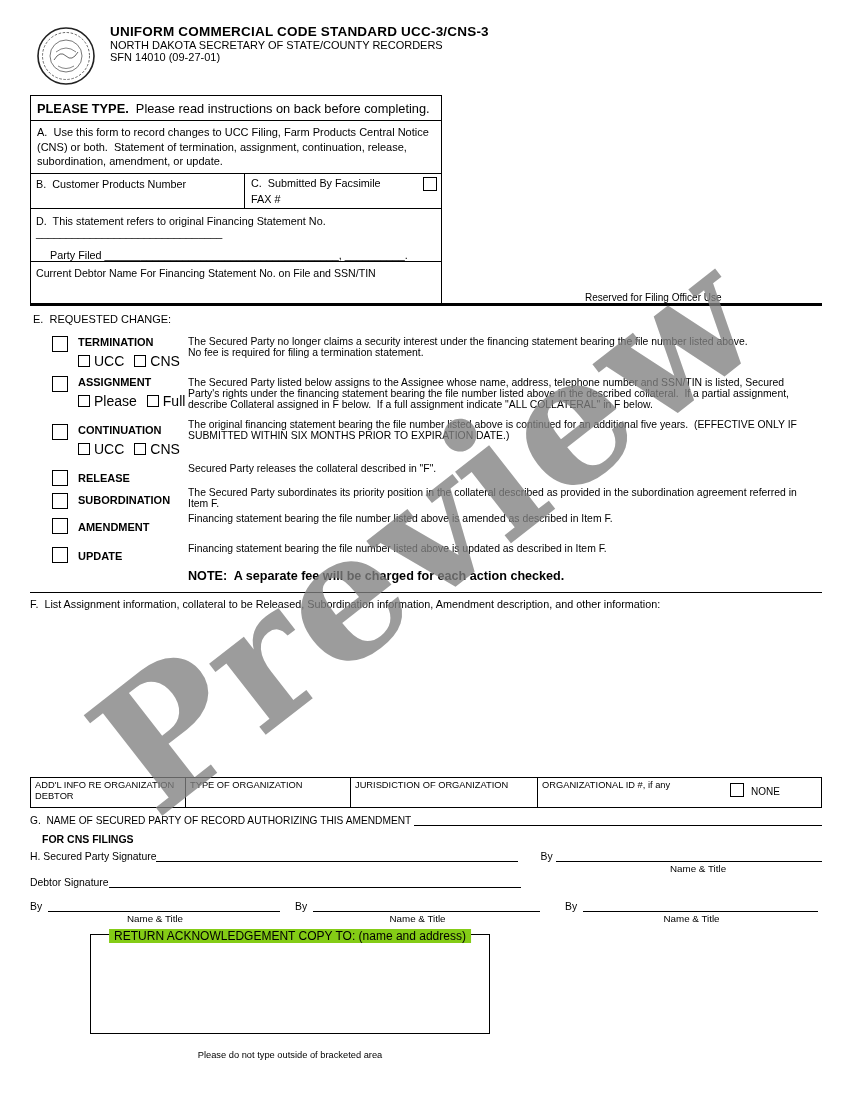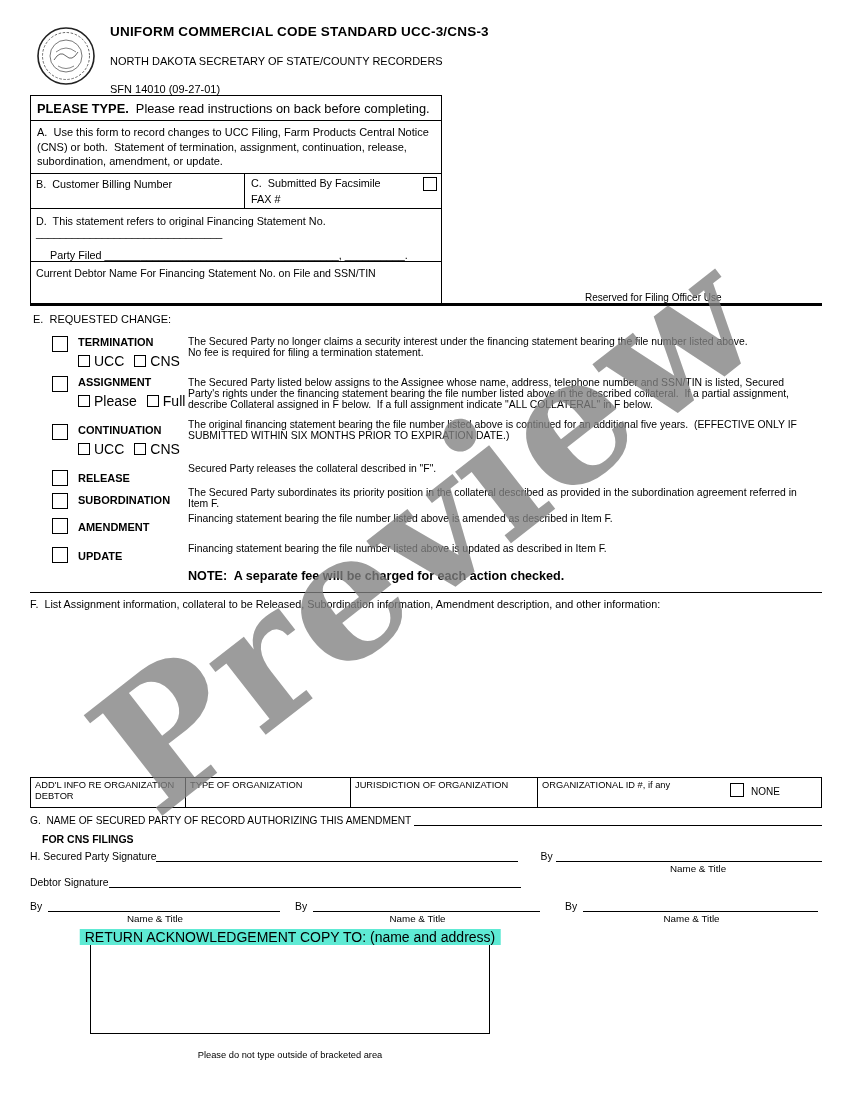--- a/index.html
+++ b/index.html
@@ -27,21 +27,21 @@
     transform-origin: 50% 50%;
     z-index: 60;
     pointer-events: none;
     letter-spacing: 2px;
   }
 
   
   .seal { position: absolute; left: 36px; top: 26px; }
   .header-text { position: absolute; left: 110px; top: 24px; }
   .form-title { font-size: 13.5px; font-weight: bold; letter-spacing: .2px; }
-  .form-sub { font-size: 11px; margin-top: 16px; }
+  .form-sub { font-size: 11px; margin-top: 0; }
 
   
   .leftcol { position: absolute; left: 30px; top: 95px; width: 412px; border: 1px solid #000; background: transparent; }
   .row-pleasetype { height: 25px; border-bottom: 1px solid #000; padding: 5px 6px 0 6px; font-size: 12.8px; }
   .row-secA { height: 53px; border-bottom: 1px solid #000; padding: 4px 6px; font-size: 11px; line-height: 14.5px; }
   .row-secBC { height: 35px; border-bottom: 1px solid #000; display: flex; }
   .cellB { width: 214px; border-right: 1px solid #000; padding: 4px 5px; font-size: 10.8px; }
   .cellC { flex: 1; padding: 3px 4px 3px 6px; font-size: 10.8px; position: relative; }
   .cellC .cline { display: flex; justify-content: space-between; align-items: flex-start; }
   .cellC .fax { margin-top: 2px; }
@@ -109,21 +109,21 @@
   .bycol.c2 { width: 245px; margin-right: 25px; }
   .bycol.c3 { width: 253px; }
   .ntrow { display: flex; margin-top: 1px; font-size: 9.8px; height: 12px; }
   .ntcell { text-align: center; }
   .ntcell.c1 { width: 250px; margin-right: 15px; }
   .ntcell.c2 { width: 245px; margin-right: 25px; }
   .ntcell.c3 { width: 253px; }
 
   .returnblock { position: relative; margin-top: 6px; }
   .retbox { position: relative; margin-left: 60px; margin-top: 9px; width: 400px; height: 100px; border: 1px solid #000; background: transparent; }
-  .retlabel { position: absolute; top: -6px; left: 50%; transform: translateX(-50%); background: #5eead4; padding: 0 5px; font-size: 14px; white-space: nowrap; }
+  .retlabel { position: absolute; top: -6px; left: 50%; transform: translateX(-50%); background: #84cc16; padding: 0 5px; font-size: 12px; white-space: nowrap; }
   .retcaption { margin-left: 60px; width: 400px; text-align: center; font-size: 9.3px; margin-top: 16px; }
 </style>
 </head>
 <body>
 
 <div class="page">
 
   <div class="watermark">Preview</div>
 
   <div class="seal">
@@ -142,21 +142,21 @@
     <div class="form-sub t">NORTH DAKOTA SECRETARY OF STATE/COUNTY RECORDERS</div>
     <div class="form-sub t">SFN 14010 (09-27-01)</div>
   </div>
 
   <div class="leftcol">
     <div class="row-pleasetype">
       <span class="b t">PLEASE TYPE.</span><span class="t">  Please read instructions on back before completing.</span>
     </div>
     <div class="row-secA t">A.  Use this form to record changes to UCC Filing, Farm Products Central Notice (CNS) or both.  Statement of termination, assignment, continuation, release, subordination, amendment, or update.</div>
     <div class="row-secBC">
-      <div class="cellB t">B.  Customer Billing Number</div>
+      <div class="cellB t">B.  Customer Products Number</div>
       <div class="cellC">
         <div class="cline">
           <span class="t">C.  Submitted By Facsimile</span>
           <span class="cb cb14"></span>
         </div>
         <div class="fax t">FAX #</div>
       </div>
     </div>
     <div class="row-secD">
       <div class="t">D.  This statement refers to original Financing Statement No. _______________________________</div>

